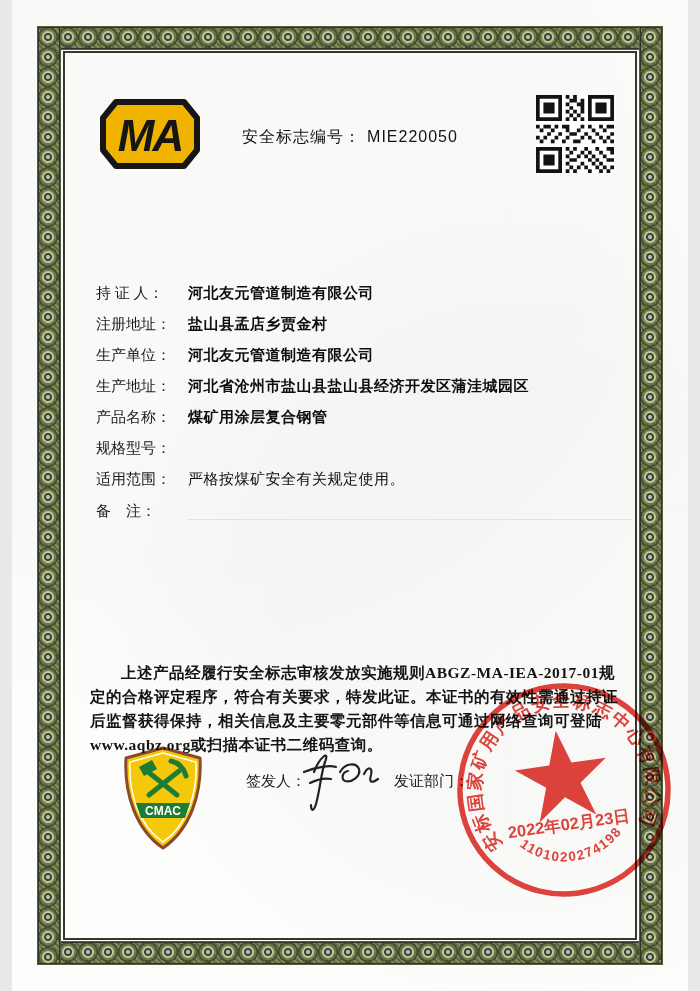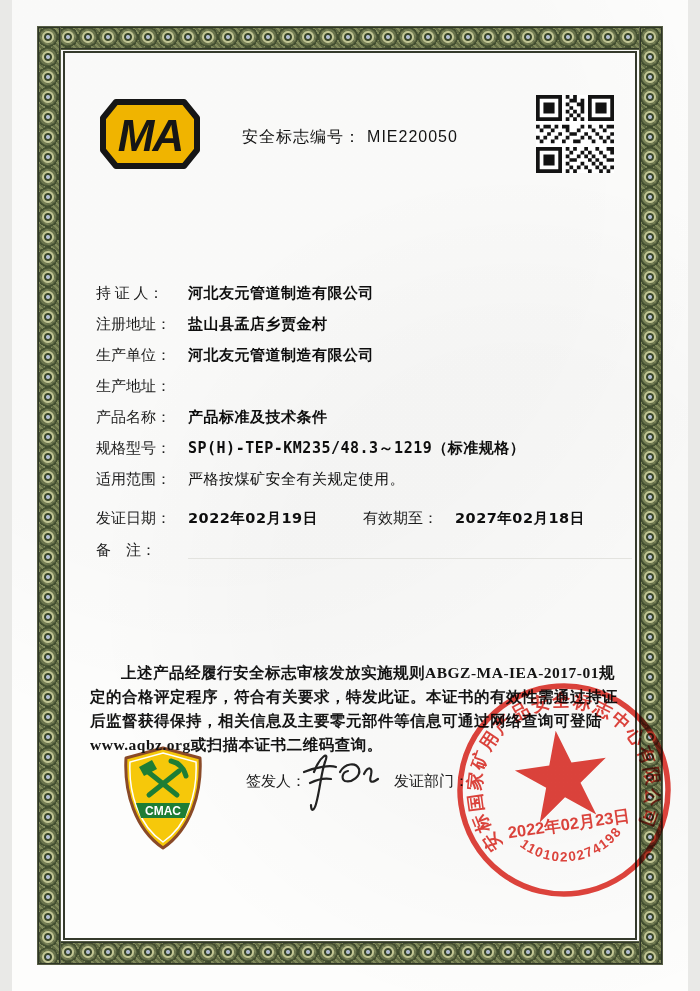--- a/index.html
+++ b/index.html
@@ -109,38 +109,32 @@
     <div class="r">
       <span class="flabel">注册地址：</span>
       <span class="fvalue">盐山县孟店乡贾金村</span>
     </div>
     <div class="r">
       <span class="flabel">生产单位：</span>
       <span class="fvalue">河北友元管道制造有限公司</span>
     </div>
     <div class="r">
       <span class="flabel">生产地址：</span>
+      <span class="fvalue">河北省沧州市盐山县盐山县经济开发区蒲洼城园区</span>
     </div>
     <div class="r">
       <span class="flabel">产品名称：</span>
-      <span class="fvalue">产品标准及技术条件</span>
+      <span class="fvalue">煤矿用涂层复合钢管</span>
     </div>
     <div class="r">
       <span class="flabel">规格型号：</span>
-      <span class="fvalue mono">SP(H)-TEP-KM235/48.3～1219（标准规格）</span>
     </div>
     <div class="r scope">
       <span class="flabel">适用范围：</span>
       <span class="fvalue">严格按煤矿安全有关规定使用。</span>
-    </div>
-    <div class="r dates">
-      <span class="flabel">发证日期：</span>
-      <span class="fvalue v1">2022年02月19日</span>
-      <span class="flabel">有效期至：</span>
-      <span class="fvalue v2">2027年02月18日</span>
     </div>
     <div class="r remark">
       <span class="flabel">备　注：</span>
       <span class="remark-line"></span>
     </div>
   </div>
 
   <p class="statement">上述产品经履行安全标志审核发放实施规则ABGZ-MA-IEA-2017-01规定的合格评定程序，符合有关要求，特发此证。本证书的有效性需通过持证后监督获得保持，相关信息及主要零元部件等信息可通过网络查询可登陆www.aqbz.org或扫描本证书二维码查询。</p>
 
   <svg class="cmac" viewBox="0 0 88 106">

